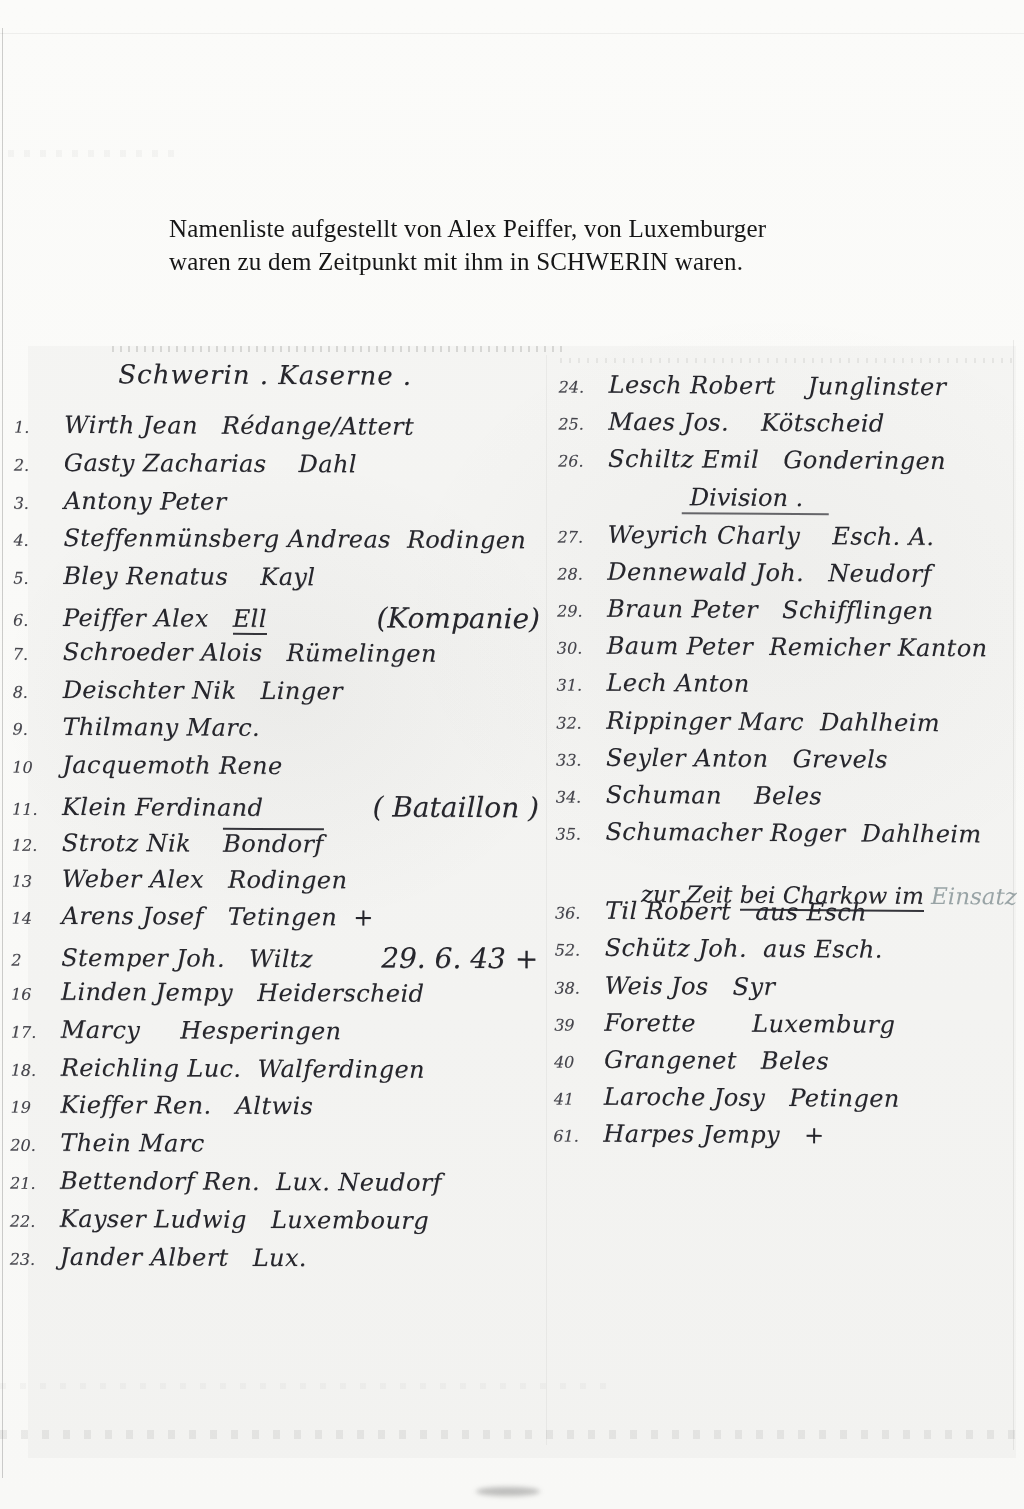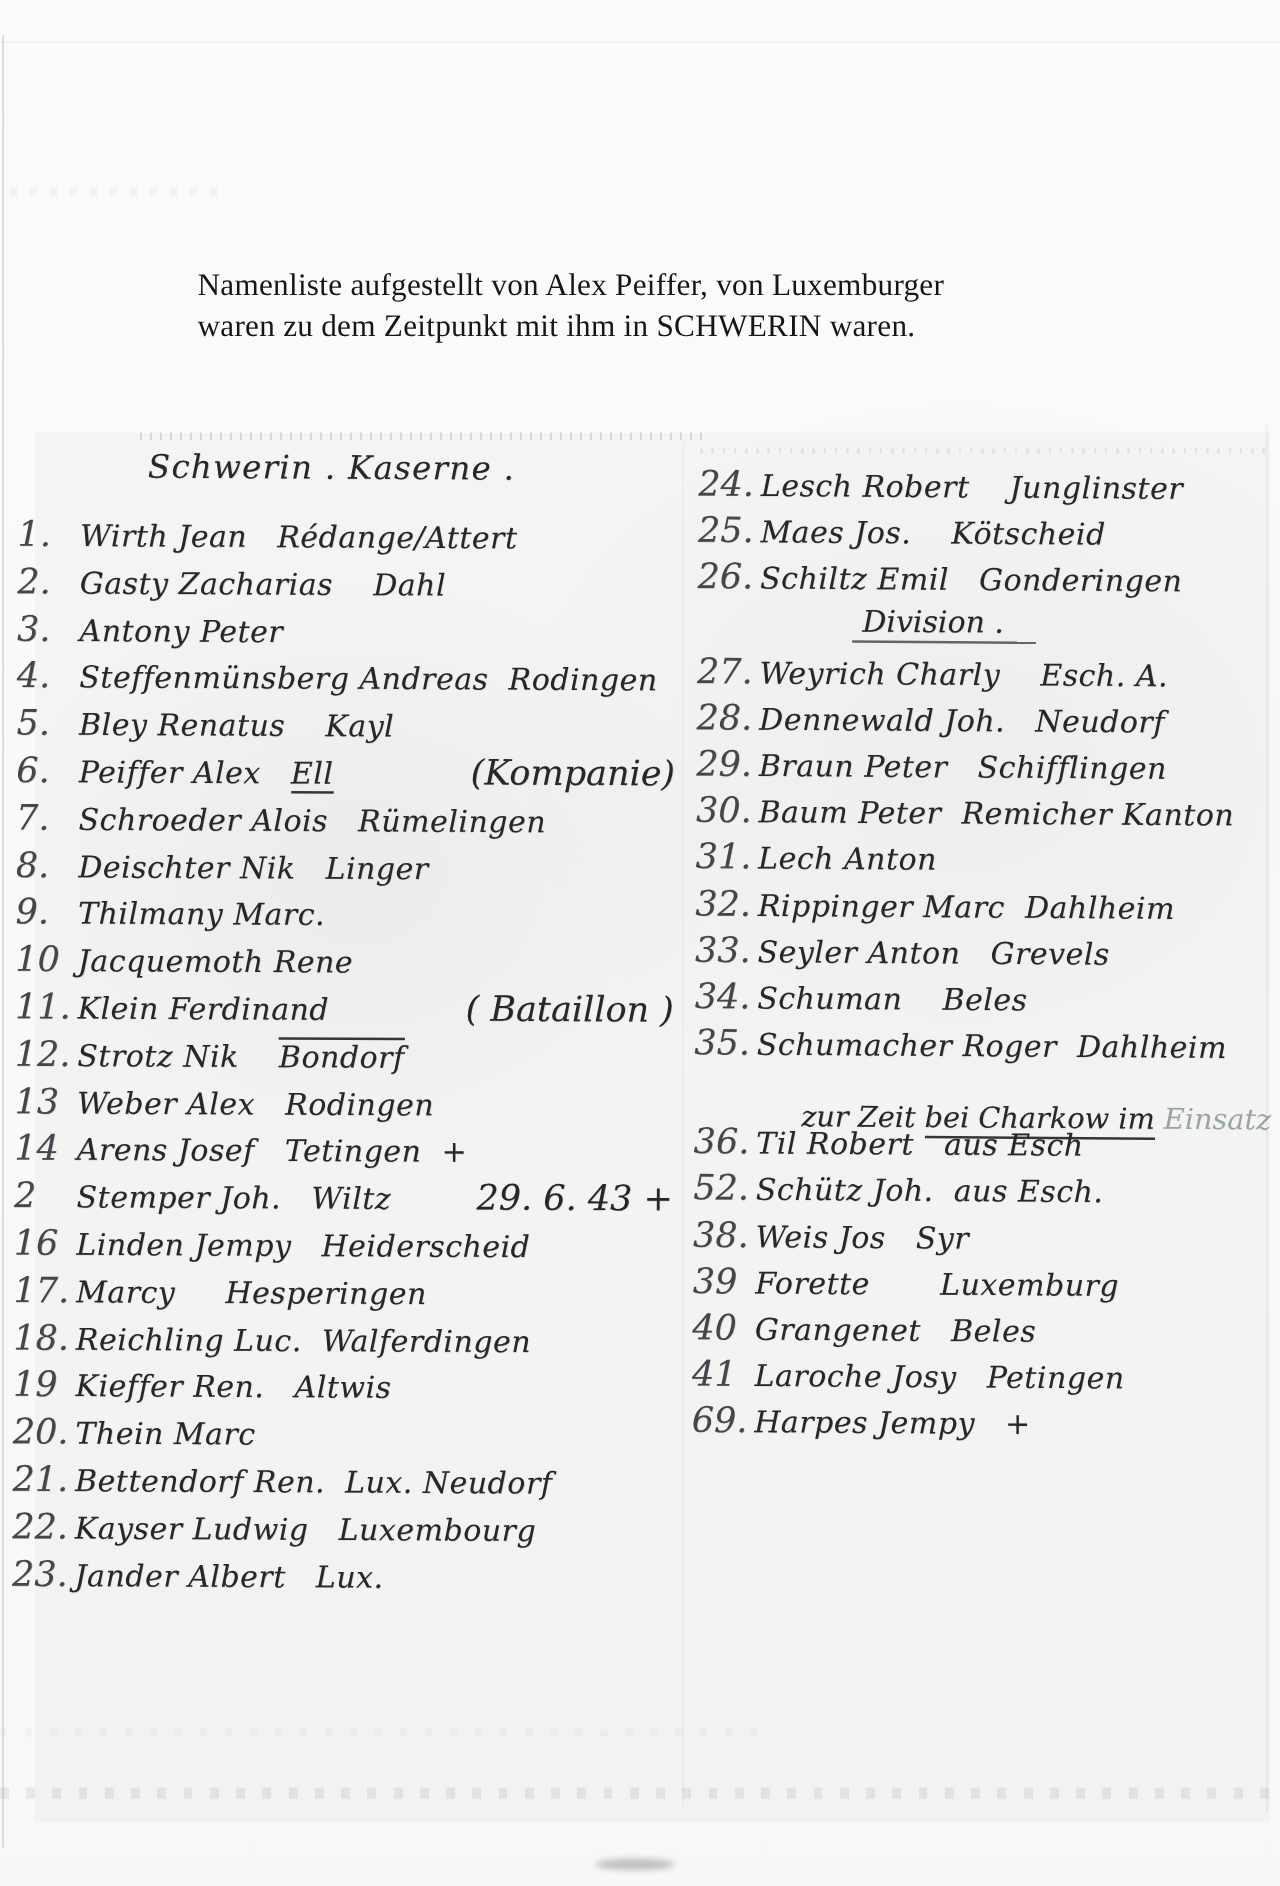--- a/index.html
+++ b/index.html
@@ -26,34 +26,34 @@
             background:repeating-linear-gradient(90deg, rgba(30,30,30,.13) 0 7px, transparent 7px 21px); opacity:.55; }
   .perf-2 { position:absolute; left:0; top:1383px; width:620px; height:6px;
             background:repeating-linear-gradient(90deg, rgba(30,30,30,.06) 0 6px, transparent 6px 20px); opacity:.5; }
   .perf-3 { position:absolute; left:8px; top:150px; width:175px; height:7px;
             background:repeating-linear-gradient(90deg, rgba(30,30,30,.07) 0 6px, transparent 6px 16px); opacity:.5; }
   .smudge { position:absolute; left:476px; top:1487px; width:64px; height:9px;
             background:rgba(80,80,80,.35); border-radius:50%; filter:blur(2.5px); }
 
   
   .typed {
-    position:absolute; left:158px; top:212px; width:700px;
+    position:absolute; left:169px; top:212px; width:700px;
     font-family:"Liberation Serif", serif; font-size:25px; line-height:1.33;
     color:#161616; letter-spacing:.2px;
   }
 
   
   .hw { font-family:"DejaVu Serif", serif; font-style:italic; color:#26262c;
         text-shadow:0.3px 0.3px 0.6px rgba(25,25,35,.3); }
   .col-left  { position:absolute; left:8px;  top:360px; width:537px; transform:rotate(.3deg); }
   .col-right { position:absolute; left:552px; top:372px; width:468px; transform:rotate(.4deg); }
   .list-title { font-size:26px; padding-left:108px; height:52px; letter-spacing:1px; }
   .row { display:flex; align-items:baseline; height:37.8px; }
   .col-right .row { height:37.2px; }
-  .num { flex:none; width:50px; font-size:28px; color:#45454c; padding-left:4px; }
+  .num { flex:none; width:50px; font-size:16px; color:#45454c; padding-left:4px; }
   .txt { white-space:pre; font-size:24px; letter-spacing:.4px; }
   .u   { border-bottom:2px solid #35353b; }
   .o   { border-top:2px solid #35353b; }
   .note { margin-left:auto; white-space:pre; font-size:28px; padding-right:6px; }
   .division-row { height:38px; padding-left:128px; }
   .division-row span { font-size:24px; border-bottom:2px solid rgba(55,55,60,.75); padding:0 26px 1px 8px; }
   .charkow-row { height:42px; padding-left:46px; font-size:23px; white-space:pre; }
   .charkow-row .u { padding-bottom:1px; }
   .faint { color:#99a4a6; text-shadow:none; }
 </style>
@@ -260,19 +260,19 @@
         </div>
         <div class="row">
           <span class="num">40</span>
           <span class="txt">Grangenet   Beles</span>
         </div>
         <div class="row">
           <span class="num">41</span>
           <span class="txt">Laroche Josy   Petingen</span>
         </div>
         <div class="row">
-          <span class="num">69.</span>
+          <span class="num">61.</span>
           <span class="txt">Harpes Jempy   +</span>
         </div>
       </div>
   </div>
 
 </div>
 
 </body></html>

